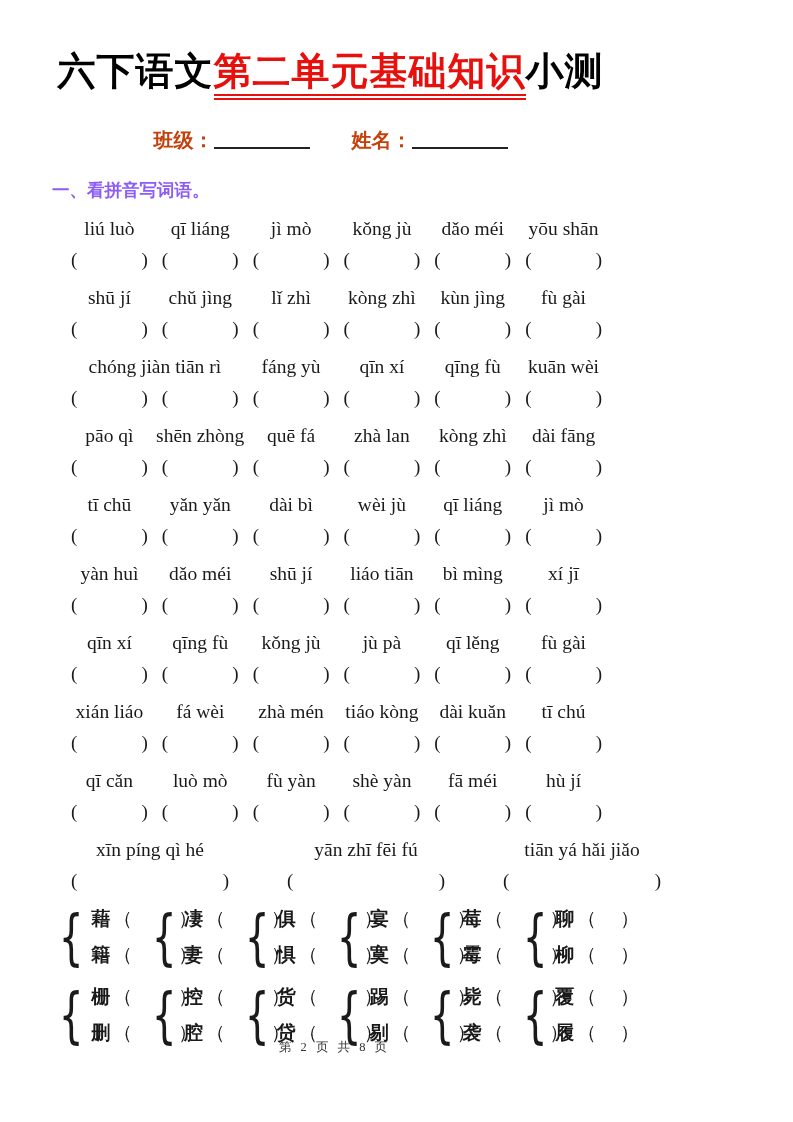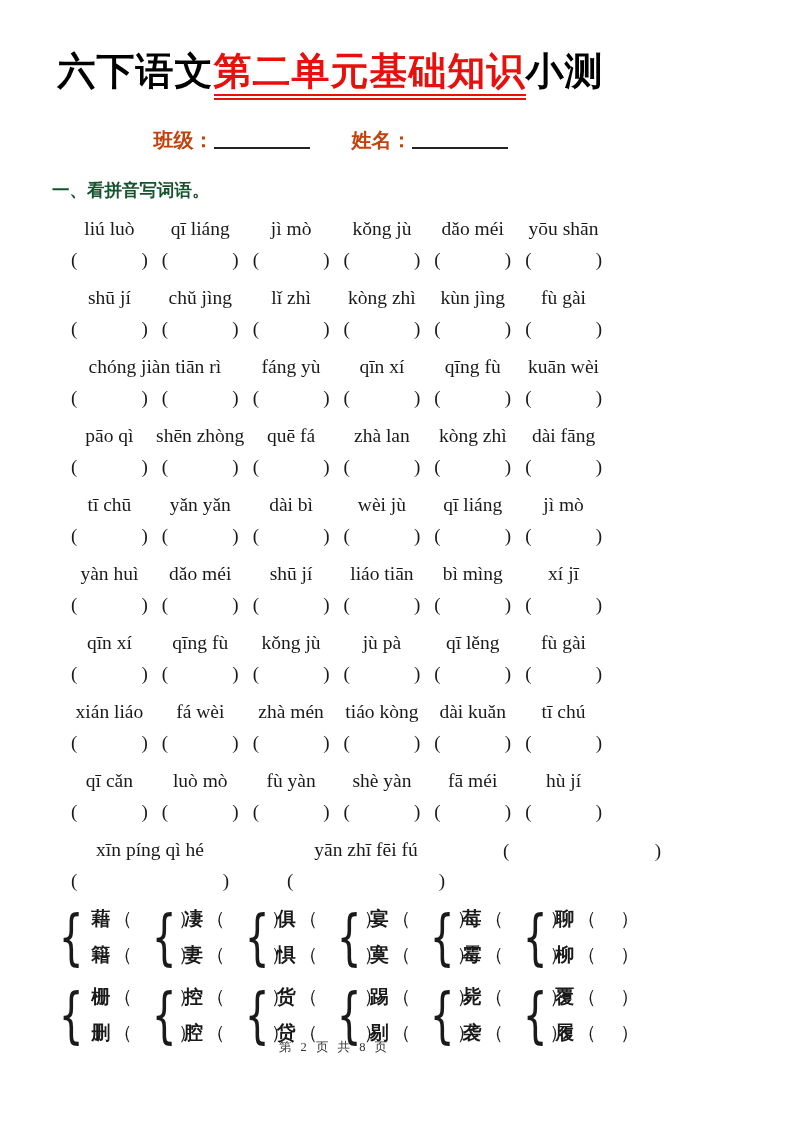--- a/index.html
+++ b/index.html
@@ -23,21 +23,21 @@
     text-align:center;margin-bottom:24px;
     font-family:"DejaVu Sans","Liberation Sans",sans-serif;
     font-size:20px;font-weight:600;color:#c2410c;
   }
   .blank{display:inline-block;width:96px;border-bottom:2px solid #222;height:18px;vertical-align:-2px;}
   .gap2{display:inline-block;width:42px;}
 
   
   .sec-heading{
     font-family:"DejaVu Sans","Liberation Sans",sans-serif;
-    font-weight:700;font-size:17.5px;color:#14532d;margin:4px 0 12px;
+    font-weight:700;font-size:17.5px;color:#8b5cf6;margin:4px 0 12px;
   }
 
   
   #s1{margin-bottom:10px;}
   .s1-row{display:flex;padding-left:12px;margin-bottom:8px;}
   .s1-cell{flex:1;display:flex;flex-direction:column;min-width:0;}
   .s1-cell.span2{flex:2;font-family:Liberation Serif, serif;}
   .s1-row.wide{justify-content:flex-start;gap:34px;}
   .s1-row.wide .s1-cell{flex:0 0 172px;margin-right:10px;}
   .s1-pinyin{text-align:center;font-size:19.5px;line-height:30px;white-space:nowrap;color:#1a1a1a;}
@@ -590,20 +590,21 @@
         <div class="s1-cell">
           <div class="s1-pinyin">yān zhī fēi fú</div>
           <div class="s1-parens">
             <div class="paren-group">
               <span>(</span>
               <span>)</span>
             </div>
           </div>
         </div>
         <div class="s1-cell">
+          <div class="s1-pinyin">tiān yá hǎi jiǎo</div>
           <div class="s1-parens">
             <div class="paren-group">
               <span>(</span>
               <span>)</span>
             </div>
           </div>
         </div>
       </div>
     </div>
 

